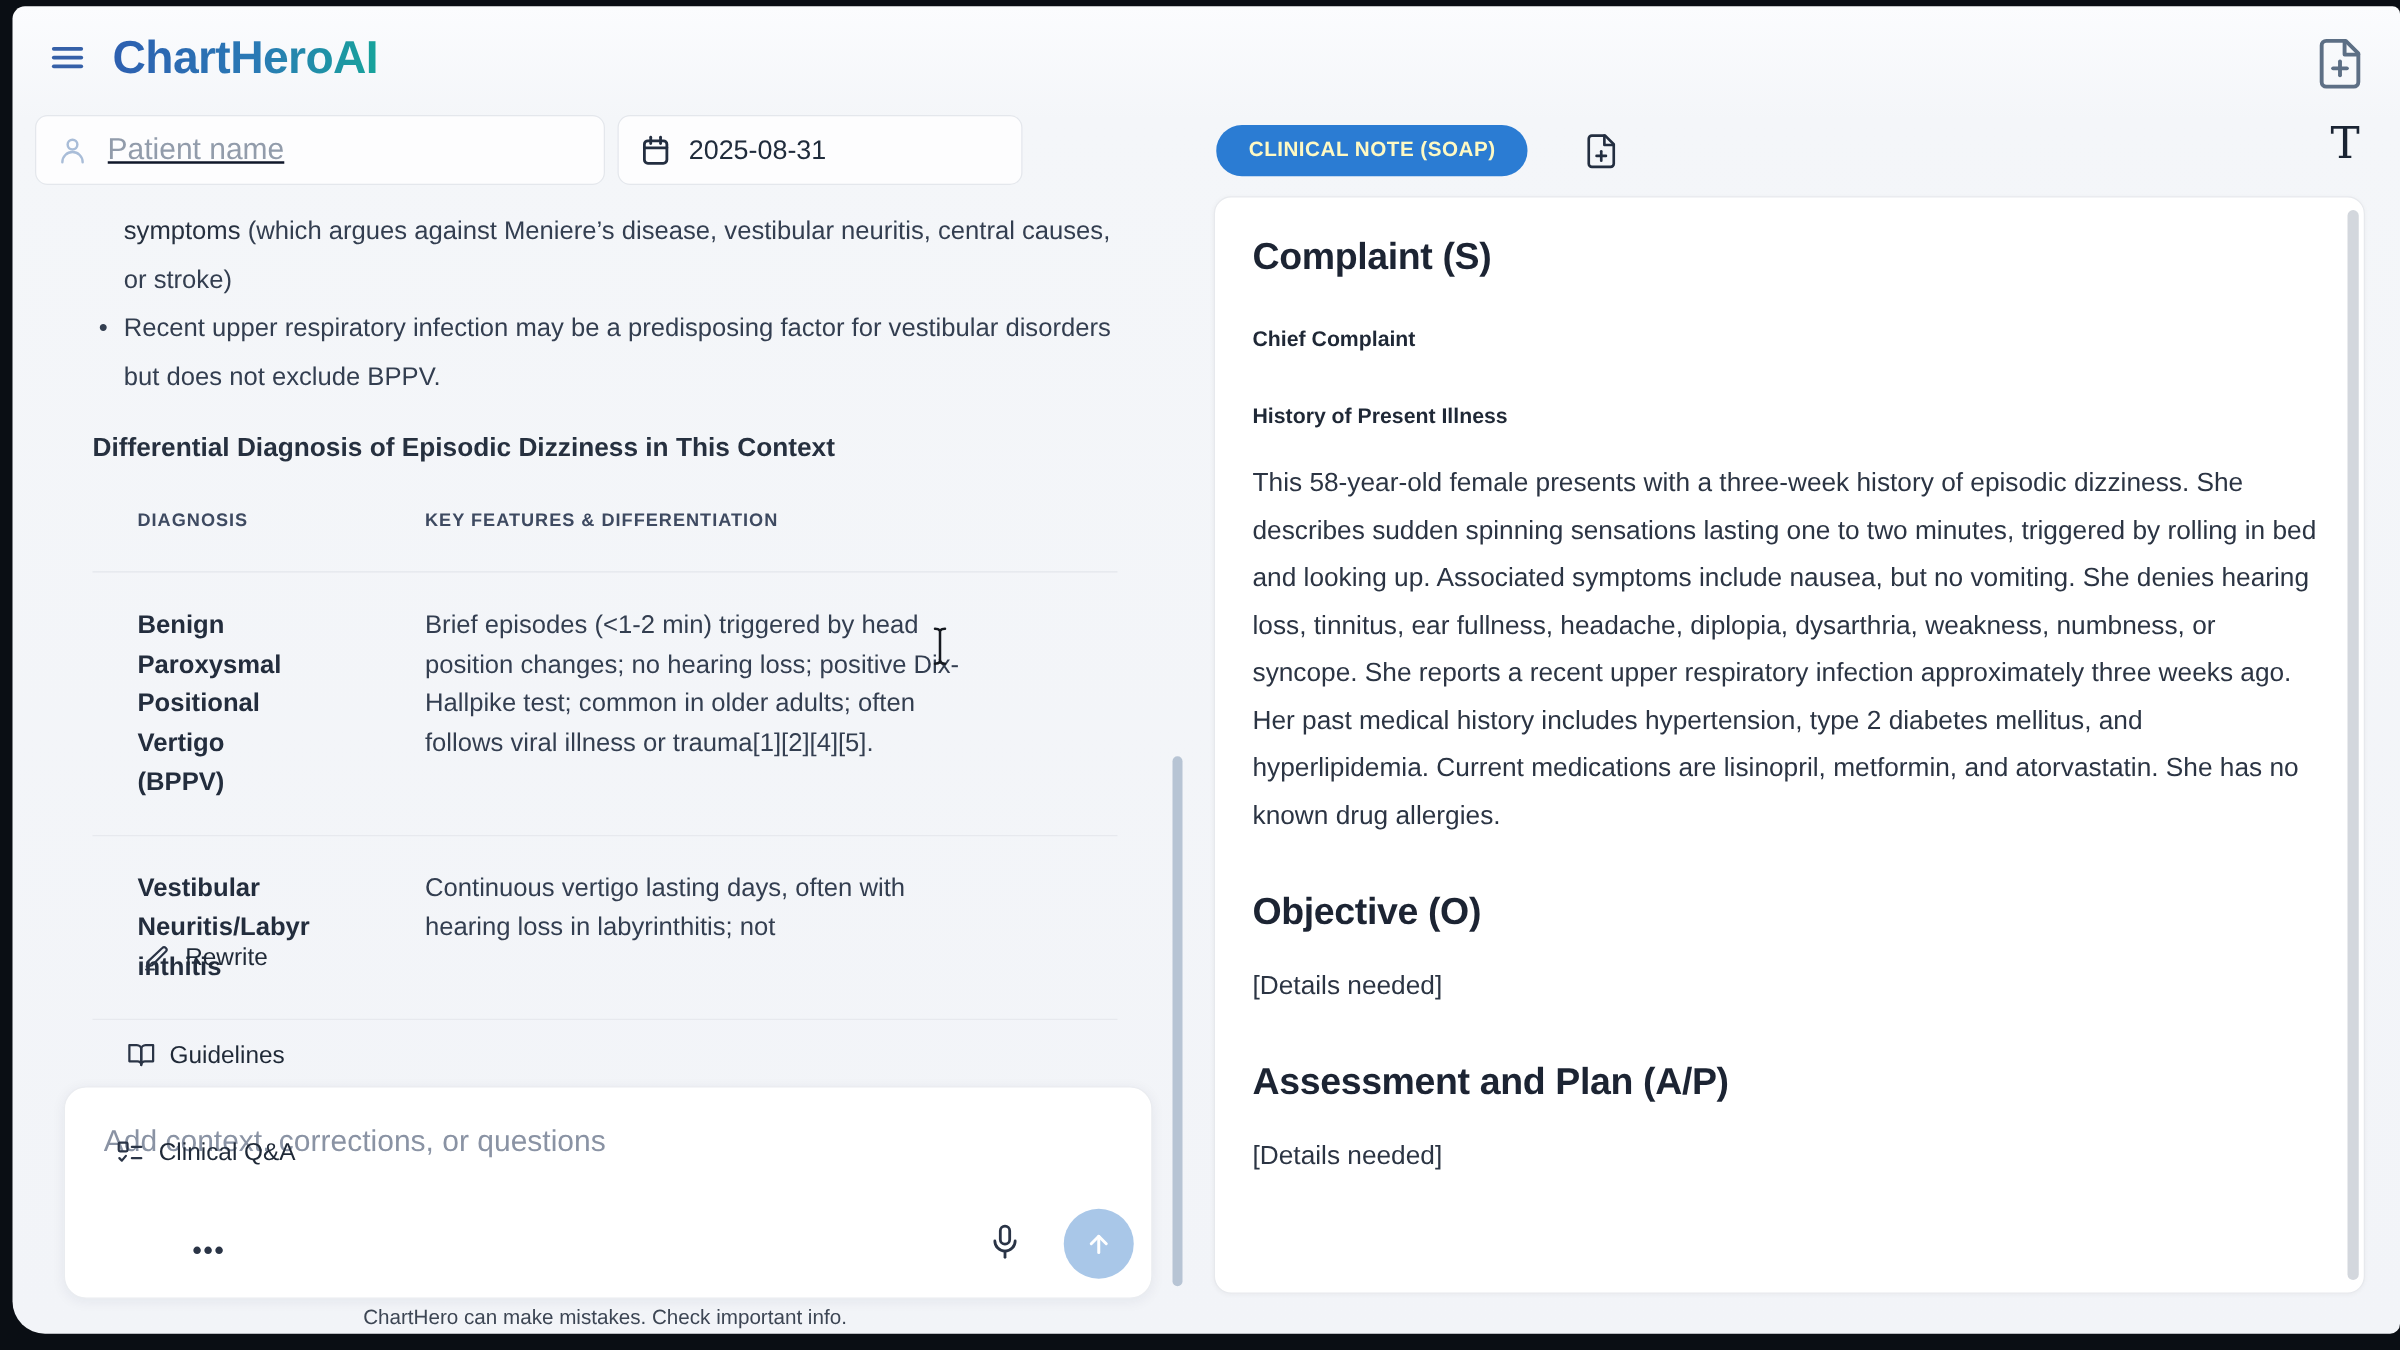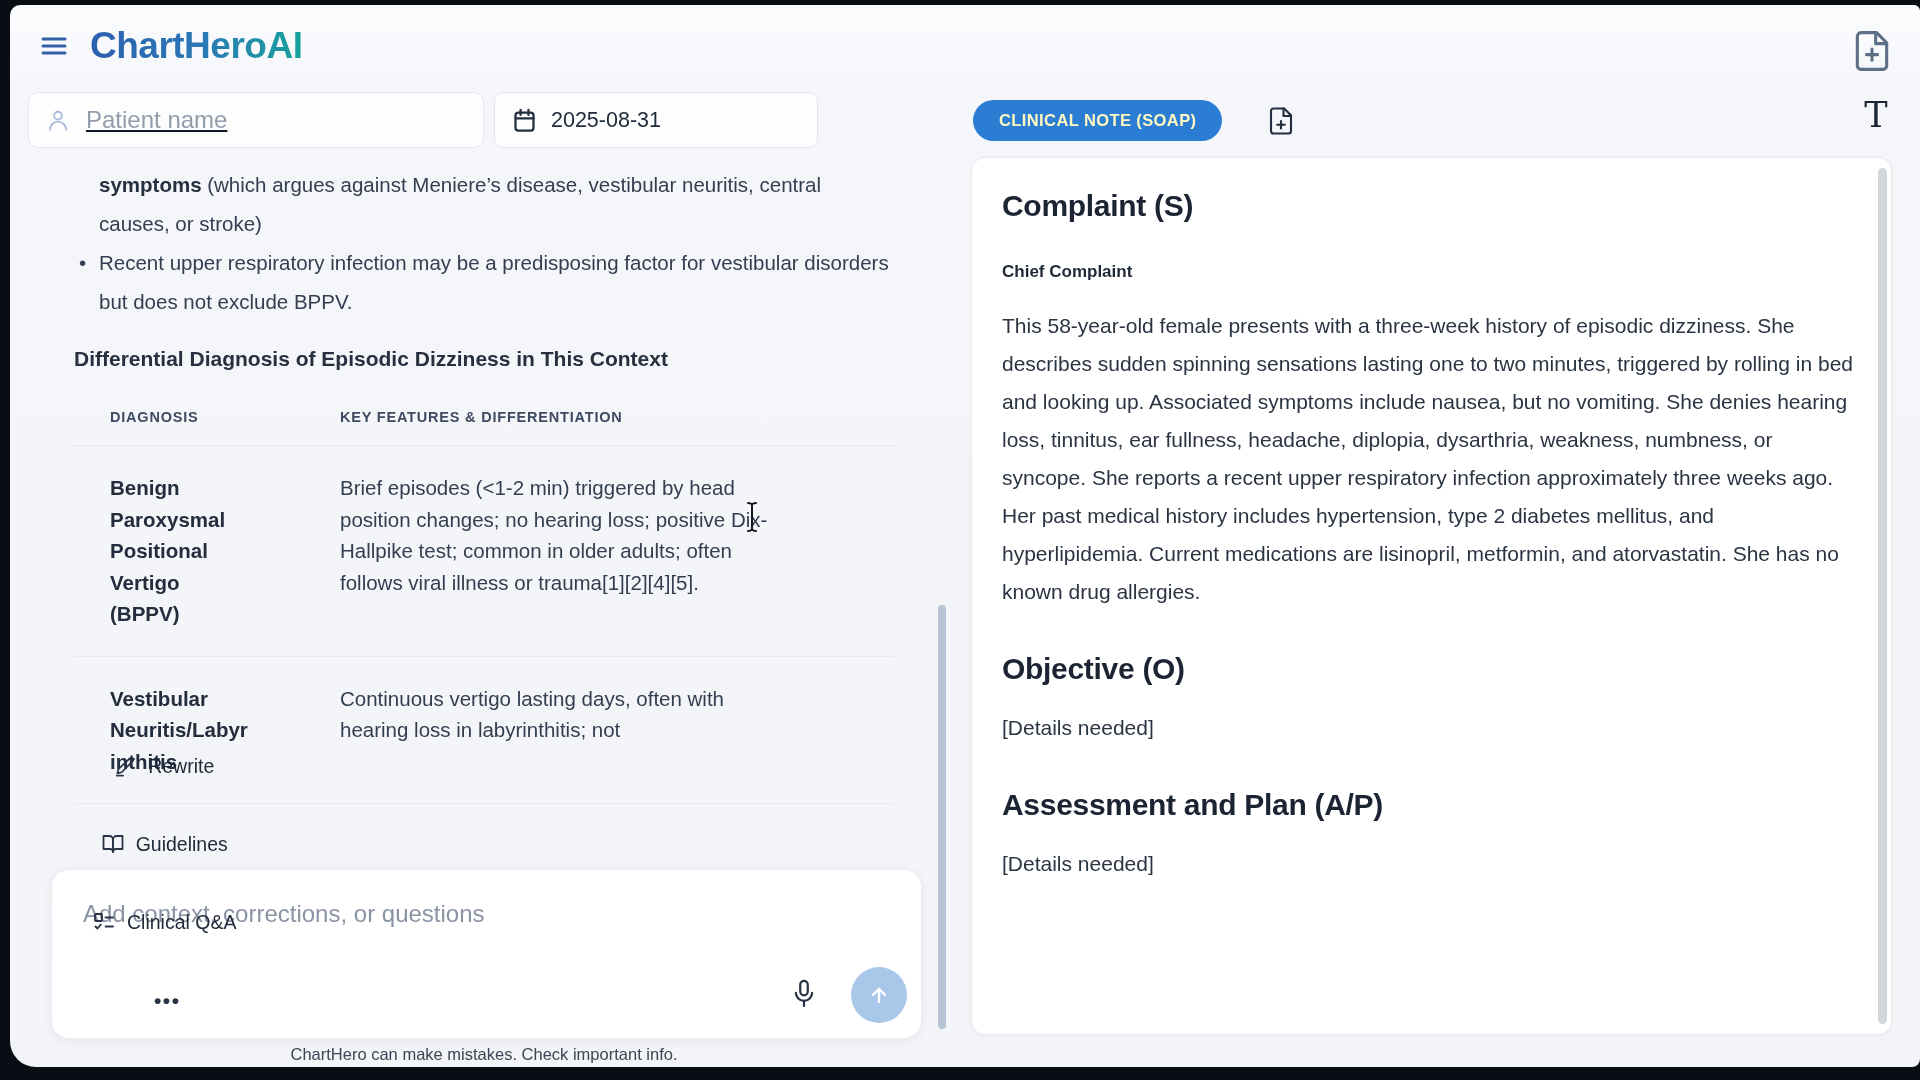--- a/index.html
+++ b/index.html
@@ -44,28 +44,28 @@
   .file-plus-big { position:absolute; left:1840px; top:22px; cursor:pointer; }
   .text-tool {
     position:absolute; left:1846px; top:90px; width:40px; text-align:center;
     font-family:"DejaVu Serif", serif; font-size:35px; color:#1a2433; cursor:pointer;
   }
   
   .chat-pane { position:absolute; left:64px; top:150px; width:822px; color:#333e50; }
   .bullets { list-style:none; margin:10px 0 0; padding:0; font-size:20.5px; }
   .bullets li { position:relative; padding-left:25px; line-height:39px; }
   .b-marker { position:absolute; left:5px; top:0; color:#333e50; }
-  .lead-bold { font-weight:700; color:#26303f;margin-top:20px; }
+  .lead-bold { font-weight:400; color:#26303f;margin-top:20px; }
   .table-title { margin:24px 0 0; font-size:21px; line-height:28px; font-weight:700; color:#26303f; }
   .dx-table { margin-top:36px; width:820px; }
   .dx-head, .dx-row {
     display:grid; grid-template-columns:138px 430px; column-gap:92px; padding-left:36px;
   }
   .dx-head {
-    padding-bottom:20px; border-bottom:1px solid #e3e6eb;
+    padding-bottom:32px; border-bottom:1px solid #e3e6eb;
     font-size:14.5px; font-weight:700; letter-spacing:0.8px; color:#3e4a61;
   }
   .dx-row { padding-top:26px; padding-bottom:26px; border-bottom:1px solid #e7e9ee; font-size:20.5px; }
   .dx-dx { font-weight:700; color:#232d3d; line-height:31.5px; overflow-wrap:anywhere; }
   .dx-feat { color:#333e50; line-height:31.5px; }
   
   .chat-scrollbar {
     position:absolute; left:928px; top:600px; width:8px; height:424px;
     background:#b7c4d4; border-radius:4px; cursor:pointer;
   }
@@ -261,20 +261,21 @@
       </svg>
     </button>
   </div>
 
   <div class="footer-note">ChartHero can make mistakes. Check important info.</div>
 
   <div class="note-card">
     <div class="note-content">
       <h1>Complaint (S)</h1>
       <h2>Chief Complaint</h2>
+      <h2>History of Present Illness</h2>
       <p>This 58-year-old female presents with a three-week history of episodic dizziness. She describes sudden spinning sensations lasting one to two minutes, triggered by rolling in bed and looking up. Associated symptoms include nausea, but no vomiting. She denies hearing loss, tinnitus, ear fullness, headache, diplopia, dysarthria, weakness, numbness, or syncope. She reports a recent upper respiratory infection approximately three weeks ago. Her past medical history includes hypertension, type 2 diabetes mellitus, and hyperlipidemia. Current medications are lisinopril, metformin, and atorvastatin. She has no known drug allergies.</p>
       <h1>Objective (O)</h1>
       <p>[Details needed]</p>
       <h1>Assessment and Plan (A/P)</h1>
       <p>[Details needed]</p>
     </div>
     <div class="note-scrollbar"></div>
   </div>
 
   <div class="text-cursor">

